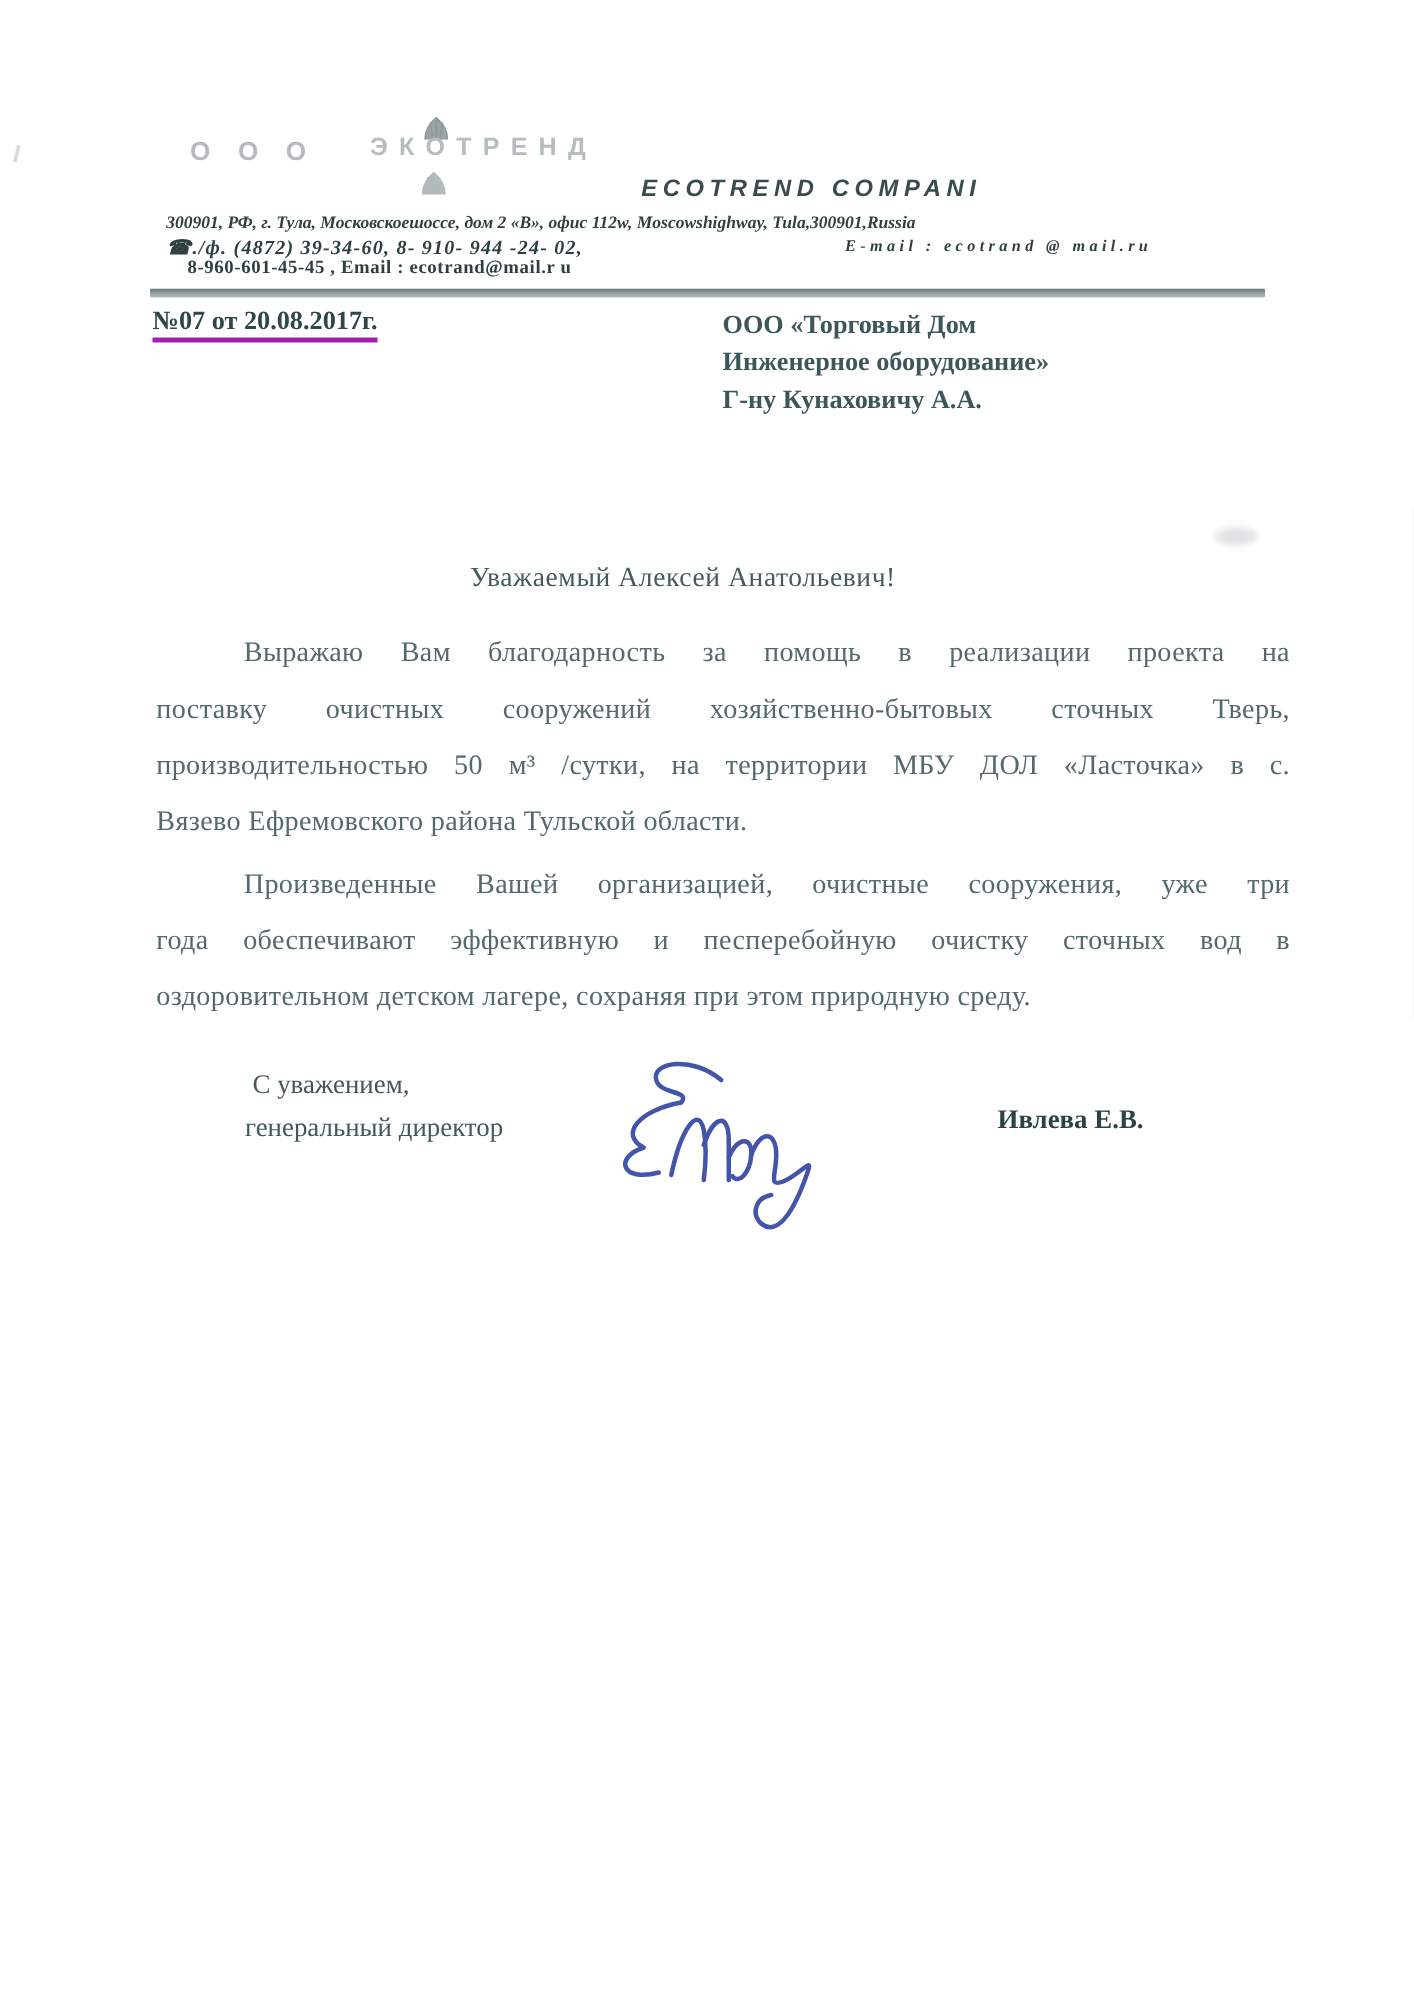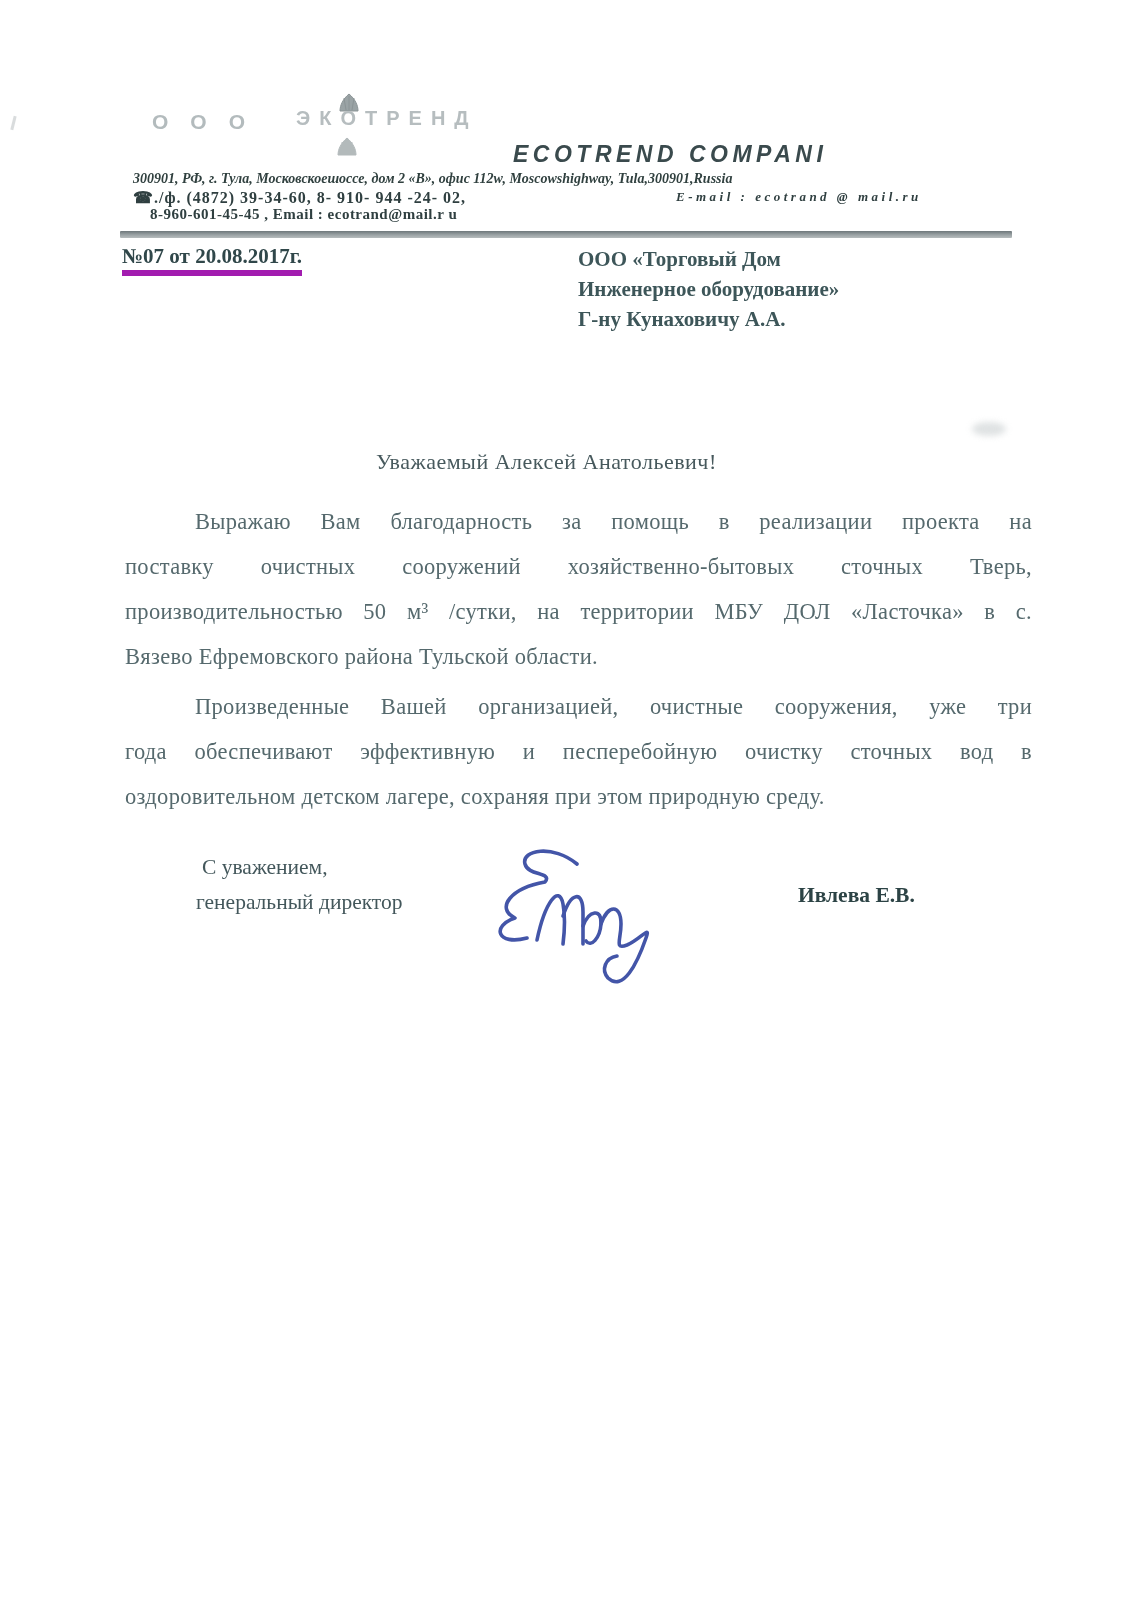--- a/index.html
+++ b/index.html
@@ -39,31 +39,31 @@
     color: #b6bdbf;
   }
   .logo-icon-top  { left: 336px; top: 92px;  width: 26px; height: 24px; }
   .logo-icon-bot  { left: 334px; top: 136px; width: 26px; height: 24px; opacity: .75; }
 
   
   .company-en {
     left: 513px; top: 141px;
     font-family: "Liberation Sans", sans-serif;
     font-style: italic; font-weight: 700;
-    font-size: 23px; letter-spacing: 4.5px;
+    font-size: 19px; letter-spacing: 4.5px;
     color: #3a4a4d;
   }
   .addr {
     left: 133px; top: 171px;
     font-style: italic; font-weight: 700;
     font-size: 14px; color: #30403f;
   }
   .phones1 {
     left: 133px; top: 188px;
-    font-weight: 700;
+    font-style: italic; font-weight: 700;
     font-size: 16px; letter-spacing: 1px; color: #2f3f40;
   }
   .email-right {
     left: 676px; top: 189px;
     font-style: italic; font-weight: 700;
     font-size: 13px; letter-spacing: 3.5px; color: #2f3f40;
   }
   .phones2 {
     left: 150px; top: 206px;
     font-weight: 700;
@@ -73,21 +73,21 @@
   .divider {
     left: 120px; top: 231px; width: 892px; height: 7px;
     background: linear-gradient(#6d777a, #9aa2a4 55%, #b6bcbd);
     border-radius: 1px;
   }
 
   .ref-number {
     left: 122px; top: 244px;
     font-size: 21px; font-weight: 700; color: #30474a;
   }
-  .ref-number span { border-bottom: 6px solid #a21caf; padding-bottom: 2px; }
+  .ref-number span { border-bottom: 4px solid #a21caf; padding-bottom: 2px; }
 
   .recipient {
     left: 578px; top: 244px; width: 470px;
     font-size: 21px; font-weight: 700; color: #3d5659;
     line-height: 30px;
   }
 
   .salutation {
     left: 376px; top: 449px;
     font-size: 22px; color: #47595d; letter-spacing: .5px;

